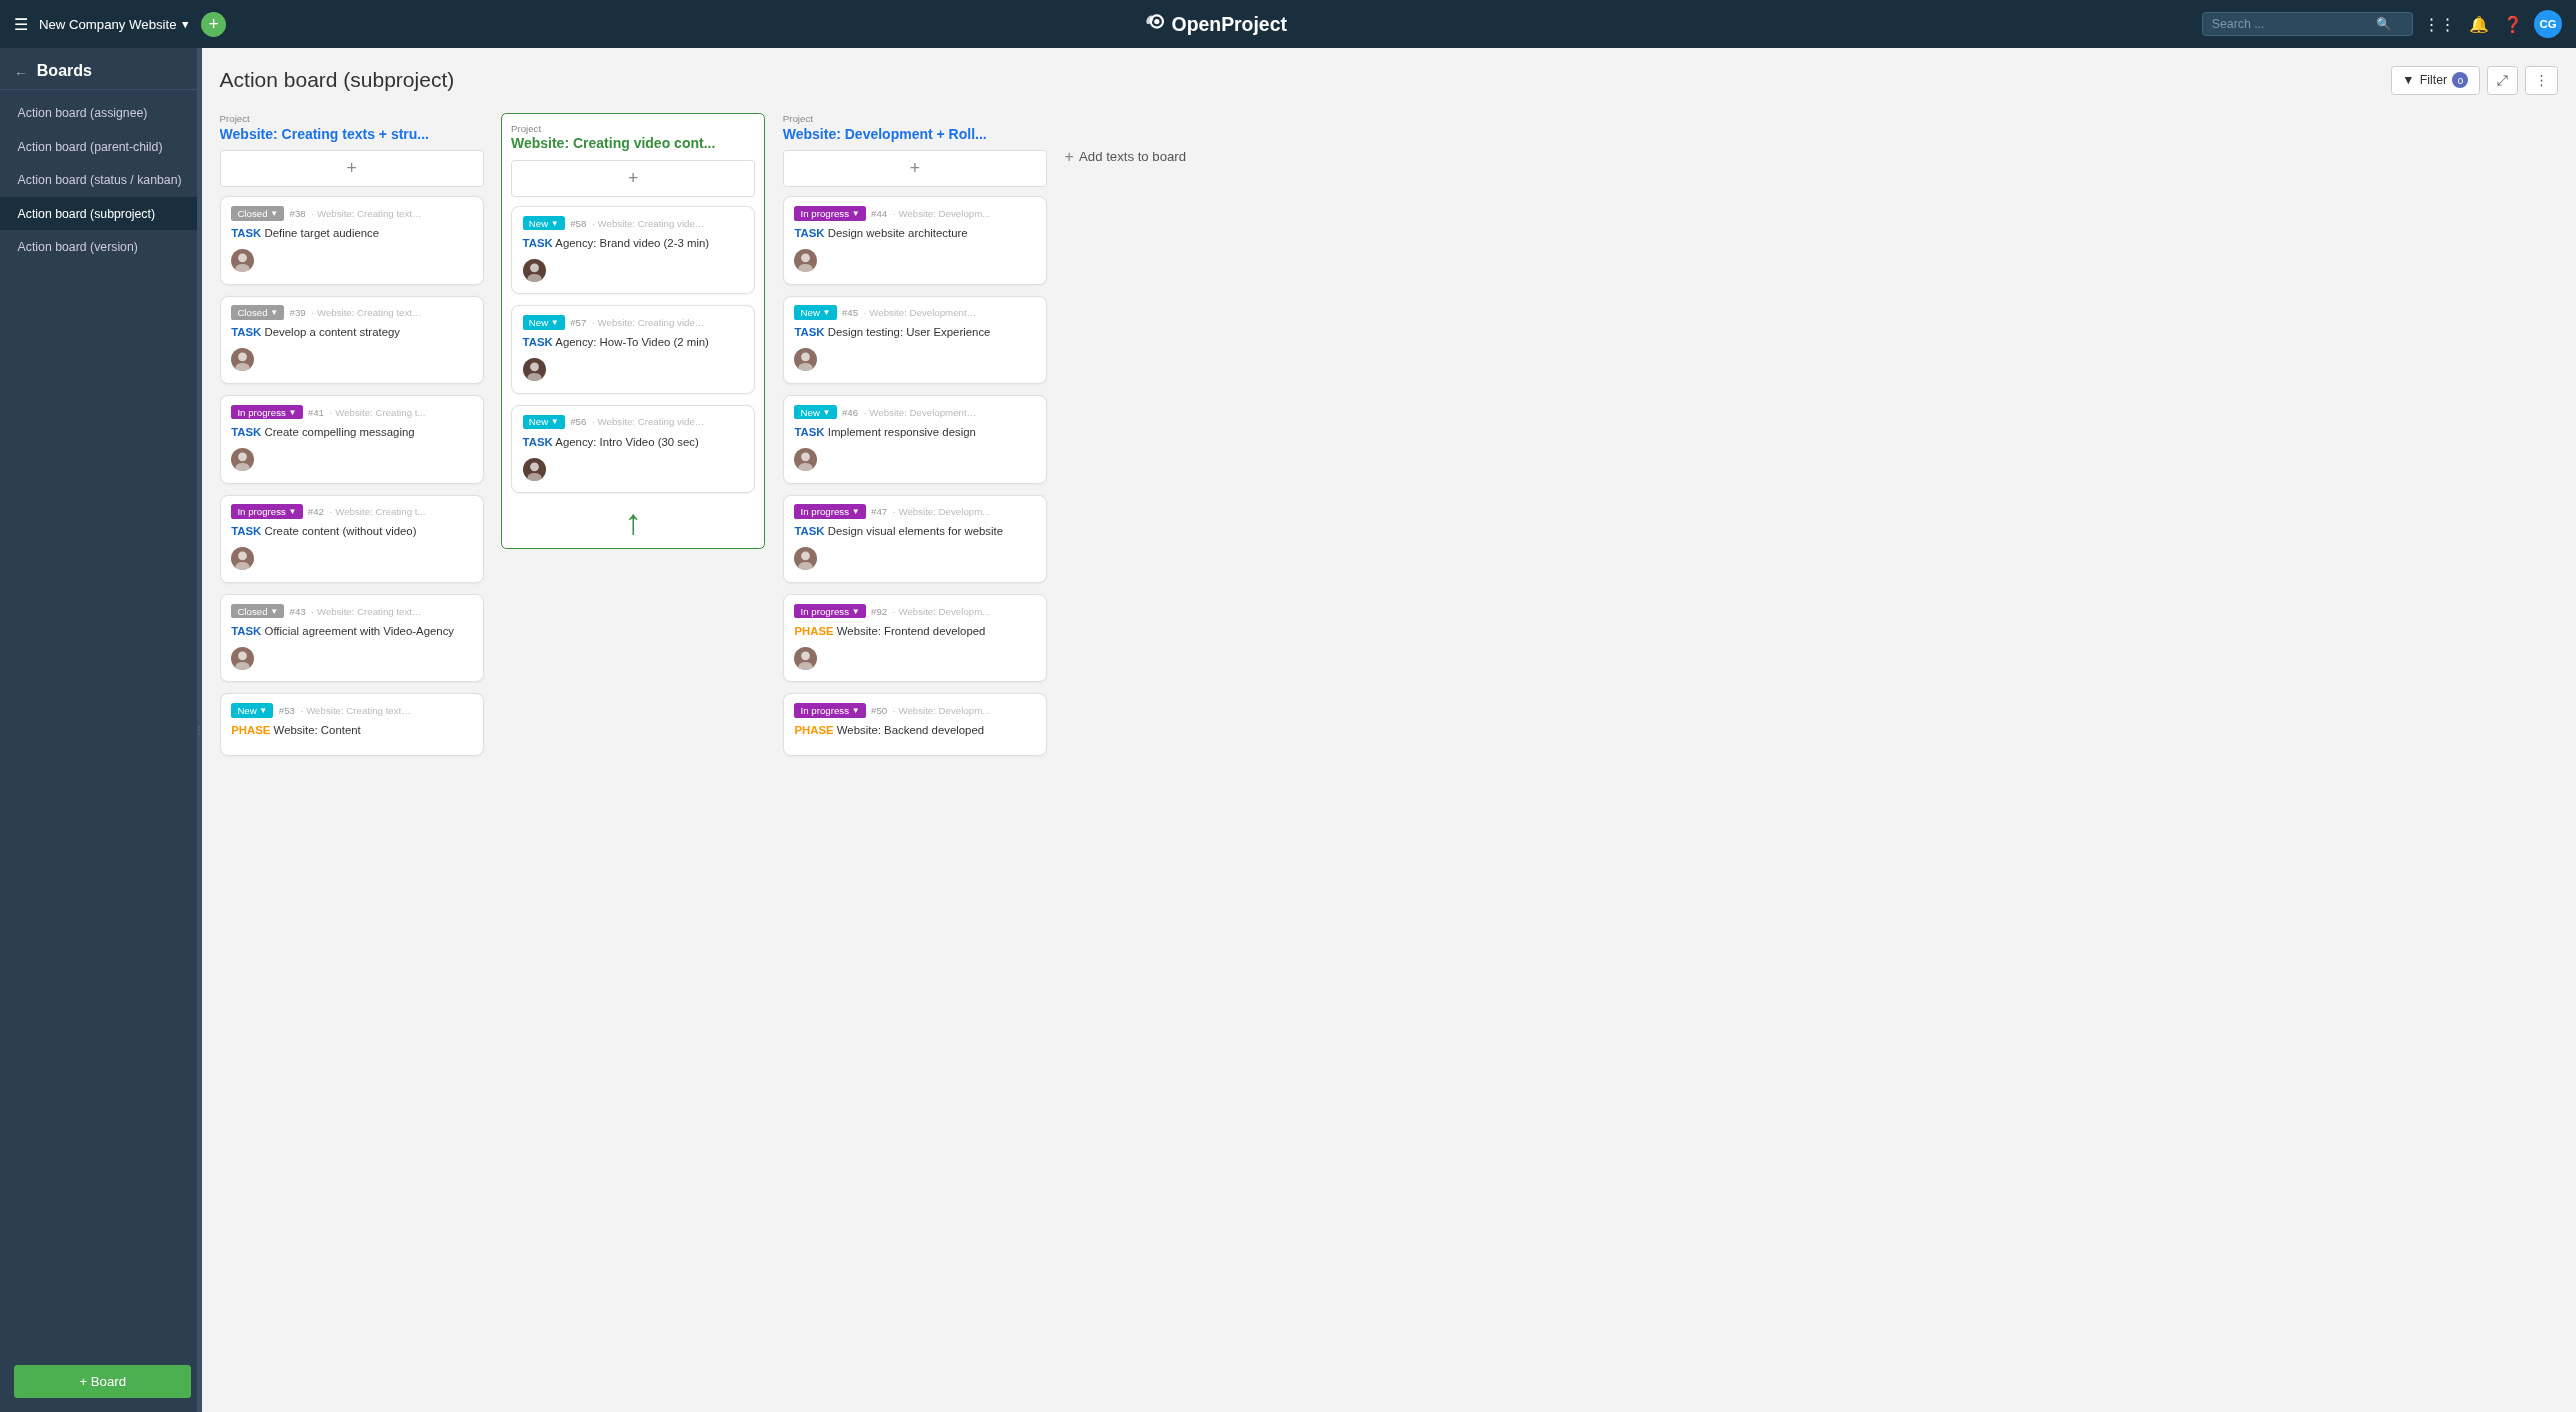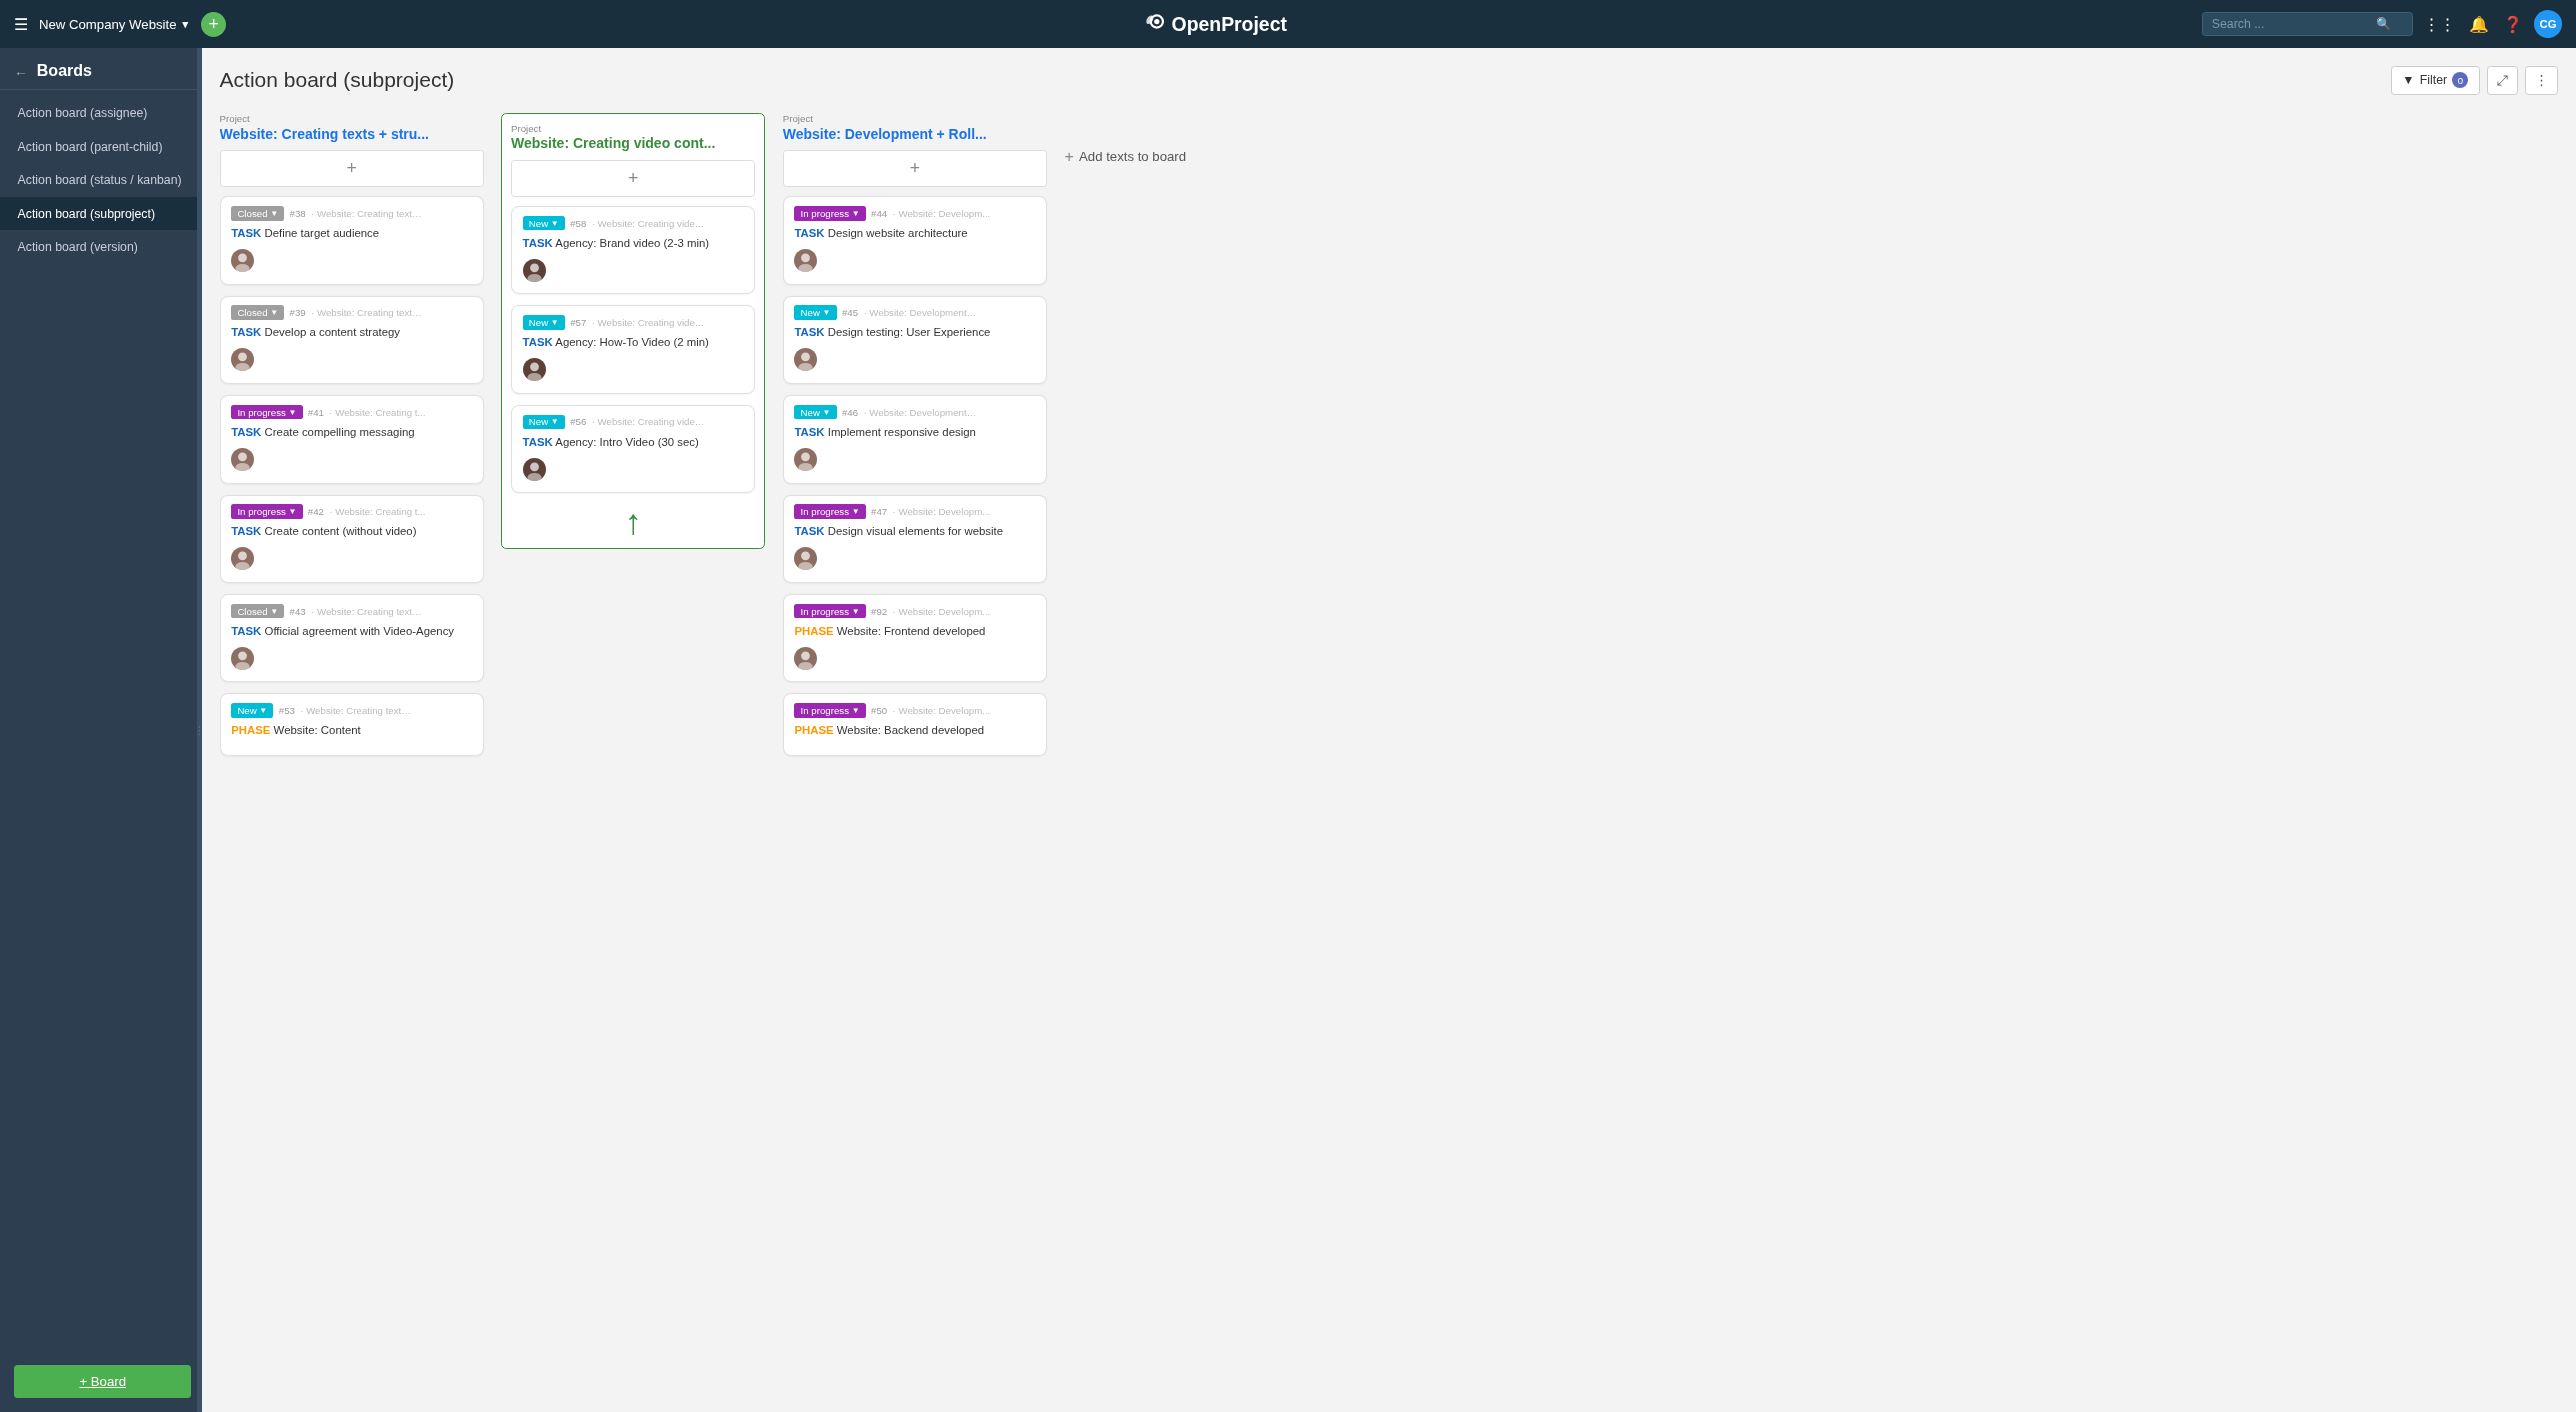--- a/index.html
+++ b/index.html
@@ -116,21 +116,20 @@
       color: #ccd;
       cursor: pointer;
       transition: background 0.15s;
     }
     .sidebar-item.active { background: #1a2f3e; color: #fff; font-weight: 500; }
     .sidebar-footer {
       position: absolute;
       bottom: 14px;
       left: 14px;
       right: 10.6px;
-      text-decoration: underline;
     }
     .add-board-btn {
       background: #4caf50;
       color: #fff;
       border: none;
       border-radius: 3.5px;
       padding: 8.8px 0;
       width: 100%;
       font-size: 13.2px;
       cursor: pointer;

